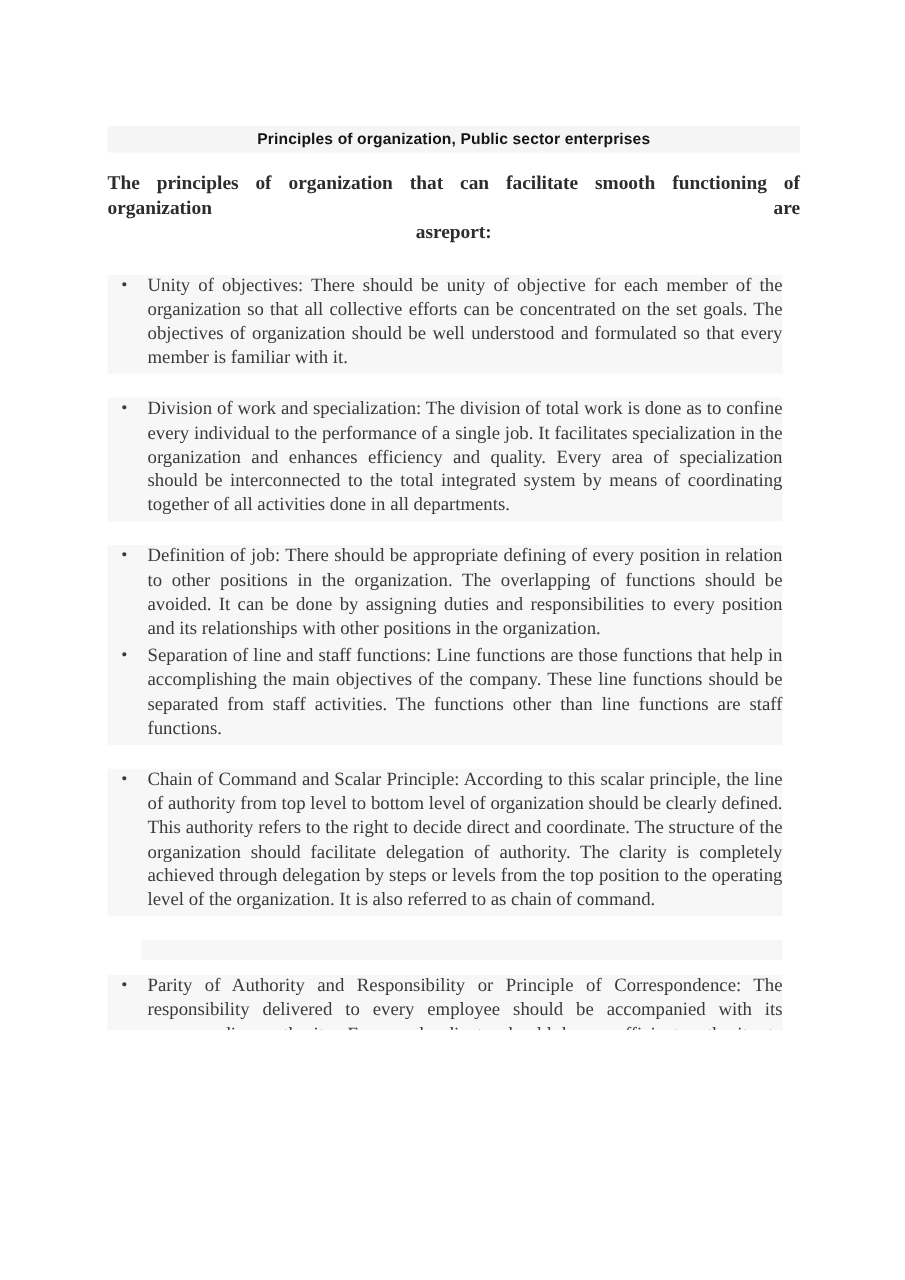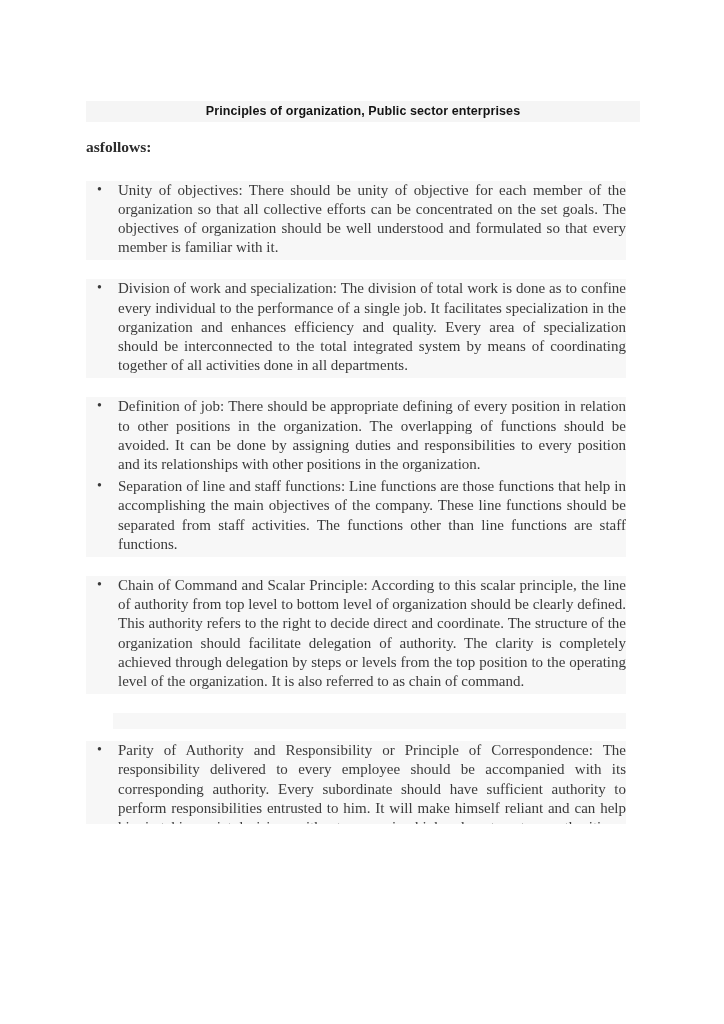--- a/index.html
+++ b/index.html
@@ -40,21 +40,21 @@
     font-size: 15.5px;
     line-height: 19.5px;
     color: #2d2d2d;
   }
   .heading .h-line1 {
     text-align: justify;
     text-align-last: justify;
   }
   .heading .h-line2 {
     display: flex;
-    justify-content: flex-start;
+    justify-content: center;
   }
   ul.bullets {
     list-style: none;
     margin: 24px 14px 0 0;
     padding: 0;
     font-size: 15px;
     line-height: 19.2px;
     color: #3a3a3a;
   }
   li.item {
@@ -84,23 +84,24 @@
 </style>
 </head>
 <body>
 
 <div class="page">
   <div class="content">
 
     <div class="title-band">Principles of organization, Public sector enterprises</div>
 
     <div class="heading">
+      <div class="h-line1">The principles of organization that can facilitate smooth functioning of organization are</div>
       <div class="h-line2">
         <span>as</span>
-        <span>follows:</span>
+        <span>report:</span>
       </div>
     </div>
 
     <ul class="bullets">
 
       <li class="item">
         <span class="marker">•</span>
         <span class="txt">Unity of objectives: There should be unity of objective for each member of the organization so that all collective efforts can be concentrated on the set goals. The objectives of organization should be well understood and formulated so that every member is familiar with it.</span>
       </li>
 

